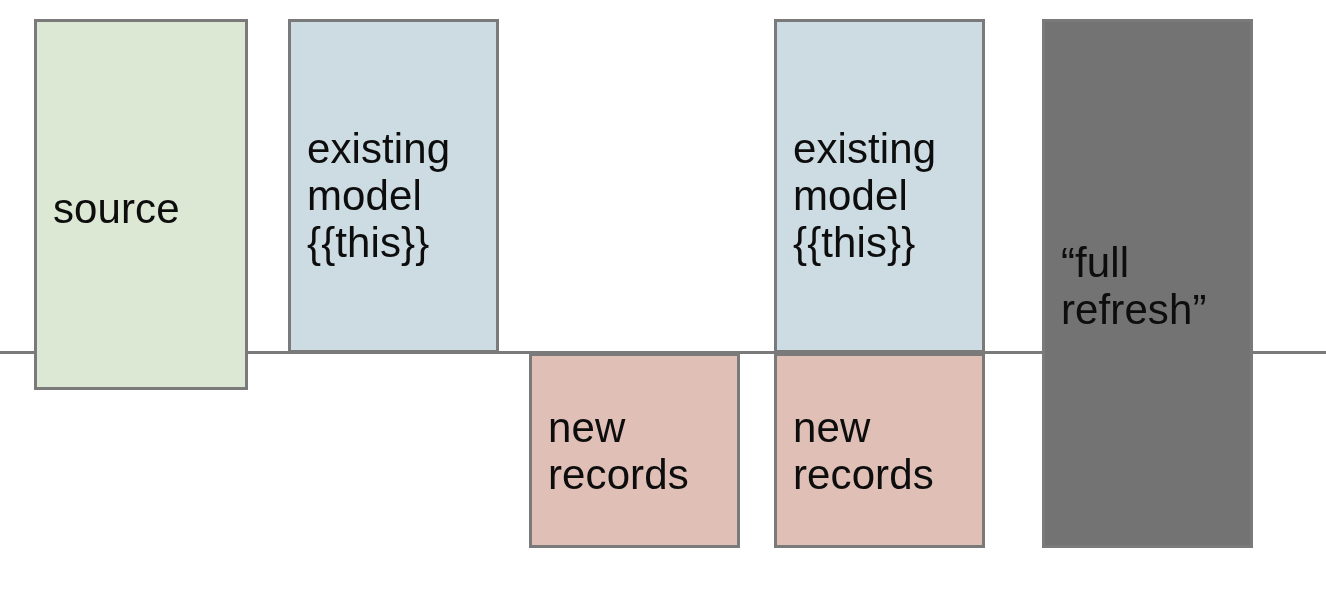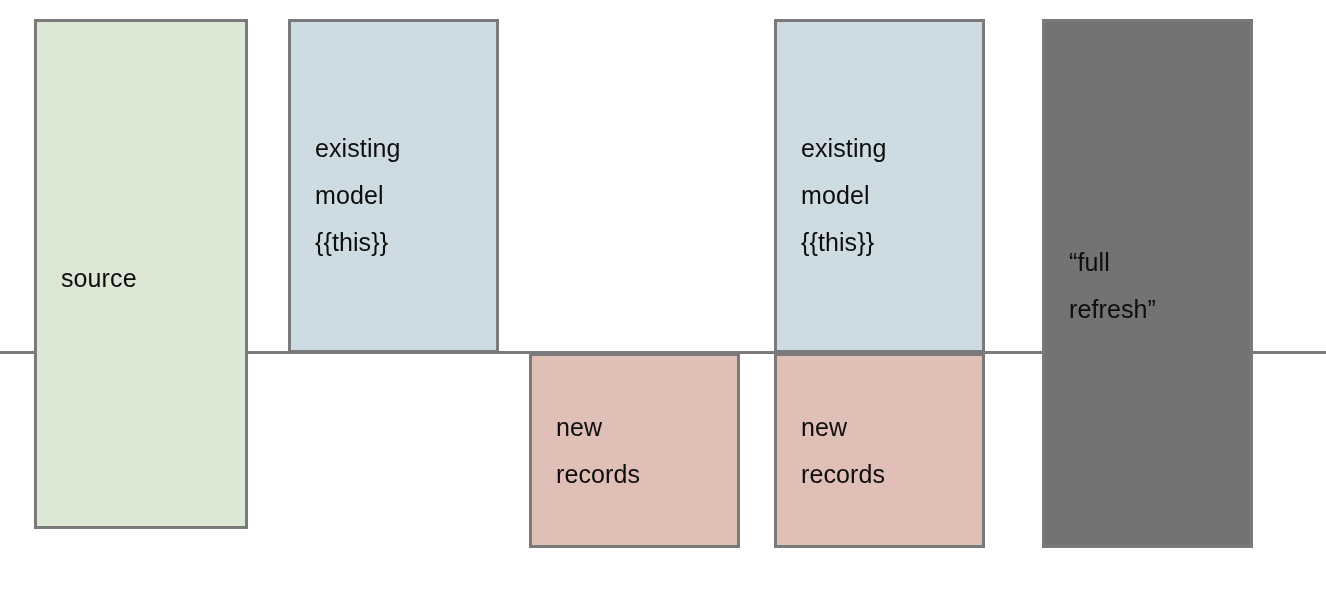--- a/index.html
+++ b/index.html
@@ -27,31 +27,31 @@
   }
   .box {
     position: absolute;
     box-sizing: border-box;
     border: 3px solid #7a7a7a;
     display: flex;
     align-items: center;
     justify-content: flex-start;
   }
   .box .box-label {
-    padding-left: 24px;
+    padding-left: 16px;
     padding-right: 10px;
-    font-size: 25px;
+    font-size: 42px;
     line-height: 47px;
     color: #0d0d0d;
     letter-spacing: 0.1px;
     white-space: pre-line;
     text-align: left;
   }
   
-  #box-source      { left: 34px;   top: 19px;  width: 214px; height: 510px; background: #dce7d4; }
+  #box-source      { left: 34px;   top: 19px;  width: 214px; height: 371px; background: #dce7d4; }
   #box-model-1     { left: 288px;  top: 19px;  width: 211px; height: 334px; background: #cddce2; }
   #box-new-1       { left: 529px;  top: 353px; width: 211px; height: 195px; background: #e0bfb6; }
   #box-model-2     { left: 774px;  top: 19px;  width: 211px; height: 334px; background: #cddce2; }
   #box-new-2       { left: 774px;  top: 353px; width: 211px; height: 195px; background: #e0bfb6; }
   #box-full-refresh{ left: 1042px; top: 19px;  width: 211px; height: 529px; background: #737373; }
 
   
   #box-model-1 .box-label,
   #box-model-2 .box-label { align-self: center; margin-top: 18px; }
   #box-source .box-label  { align-self: center; margin-top: 8px; }

